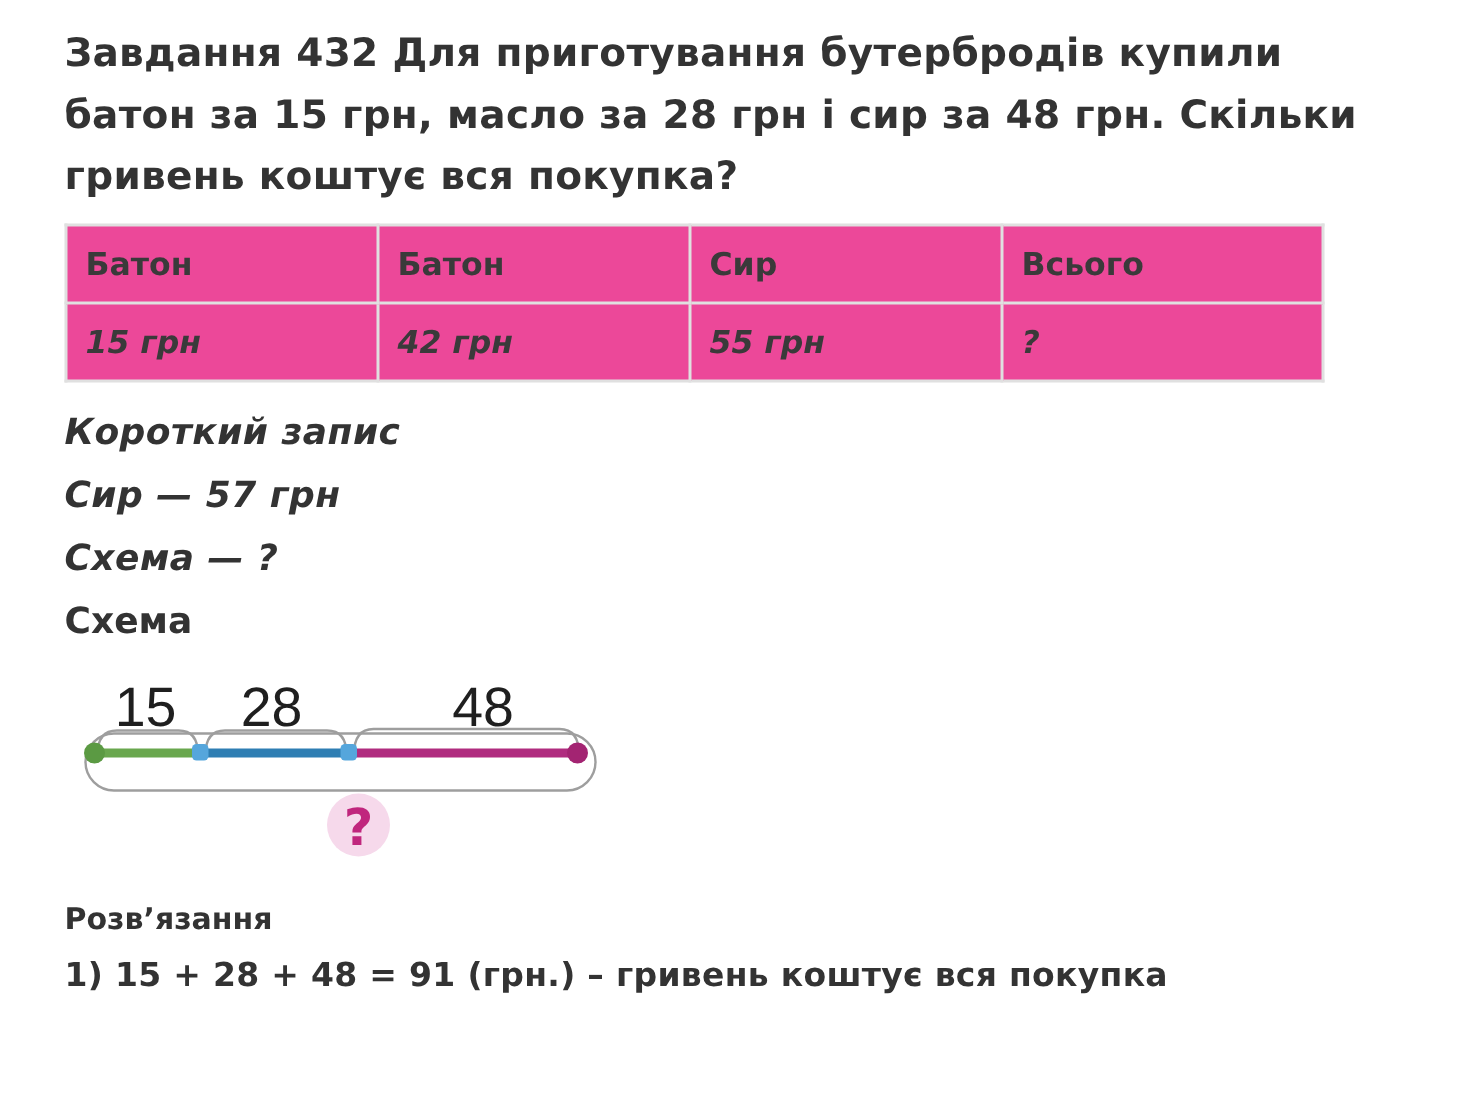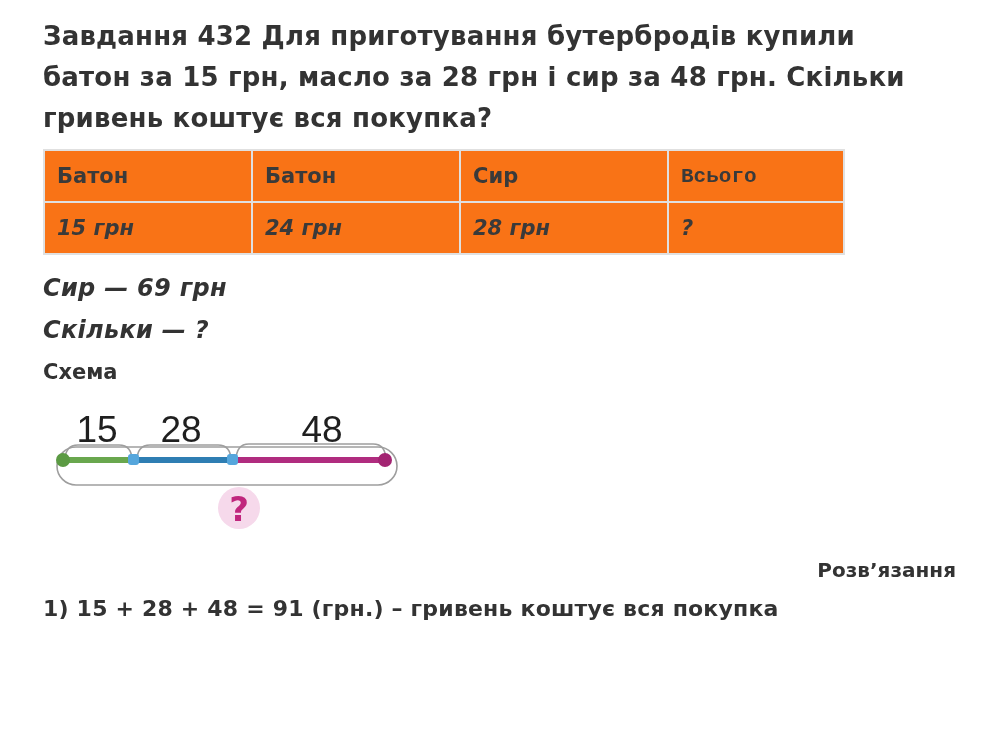--- a/index.html
+++ b/index.html
@@ -16,45 +16,45 @@
     max-width: 905px;
     font-size: 26px;
     font-weight: 700;
     line-height: 41px;
     letter-spacing: 0.2px;
   }
 
   table.price-table { border-collapse: collapse; margin: 0; }
   table.price-table th, table.price-table td {
     border: 2px solid #e0e0e0;
-    background: #f97316;
+    background: #ec4899;
     text-align: left;
     vertical-align: middle;
     padding: 0 0 0 12px;
     height: 52px;
     font-size: 21px;
     color: #3a3a3a;
   }
   table.price-table th { font-weight: 700; width: 208px; }
-  table.price-table th:last-child { width: 176px; font-family: Liberation Mono, monospace; }
+  table.price-table th:last-child { width: 214px; }
   table.price-table td { font-weight: 700; font-style: italic; }
 
   .short-record { margin-top: 12px; }
   .sr-heading, .sr-line {
     margin: 0;
     font-size: 24px;
     font-style: italic;
     font-weight: 600;
     line-height: 42px;
     letter-spacing: 0.3px;
   }
 
   .schema-heading {
     margin: 4px 0 0 0;
-    font-size: 21px;
+    font-size: 24px;
     font-weight: 700;
     line-height: 34px;
   }
 
   .schema-figure { margin: 8px 0 0 2px; }
 
   .seg-num {
     font-family: "Liberation Sans", sans-serif;
     font-size: 37px;
     font-weight: 500;
@@ -65,21 +65,20 @@
     font-size: 34px;
     font-weight: 700;
   }
 
   .solution { margin-top: 6px; }
   .sol-heading {
     margin: 0;
     font-size: 20px;
     font-weight: 700;
     line-height: 36px;
-    text-align: right;
   }
   .sol-line {
     margin: 0;
     font-size: 22px;
     font-weight: 600;
     line-height: 41px;
     letter-spacing: 0.2px;
   }
 </style>
 </head>
@@ -94,30 +93,31 @@
       <tr>
         <th>Батон</th>
         <th>Батон</th>
         <th>Сир</th>
         <th>Всього</th>
       </tr>
     </thead>
     <tbody>
       <tr>
         <td>15 грн</td>
-        <td>24 грн</td>
-        <td>28 грн</td>
+        <td>42 грн</td>
+        <td>55 грн</td>
         <td>?</td>
       </tr>
     </tbody>
   </table>
 
   <div class="short-record">
-    <p class="sr-line">Сир — 69 грн</p>
-    <p class="sr-line">Скільки — ?</p>
+    <p class="sr-heading">Короткий запис</p>
+    <p class="sr-line">Сир — 57 грн</p>
+    <p class="sr-line">Схема — ?</p>
   </div>
 
   <p class="schema-heading">Схема</p>
 
   <div class="schema-figure">
     <svg width="410" height="145" viewBox="0 0 410 145">
 
       <text class="seg-num" x="52" y="45" text-anchor="middle">15</text>
       <text class="seg-num" x="136" y="45" text-anchor="middle">28</text>
       <text class="seg-num" x="277" y="45" text-anchor="middle">48</text>

